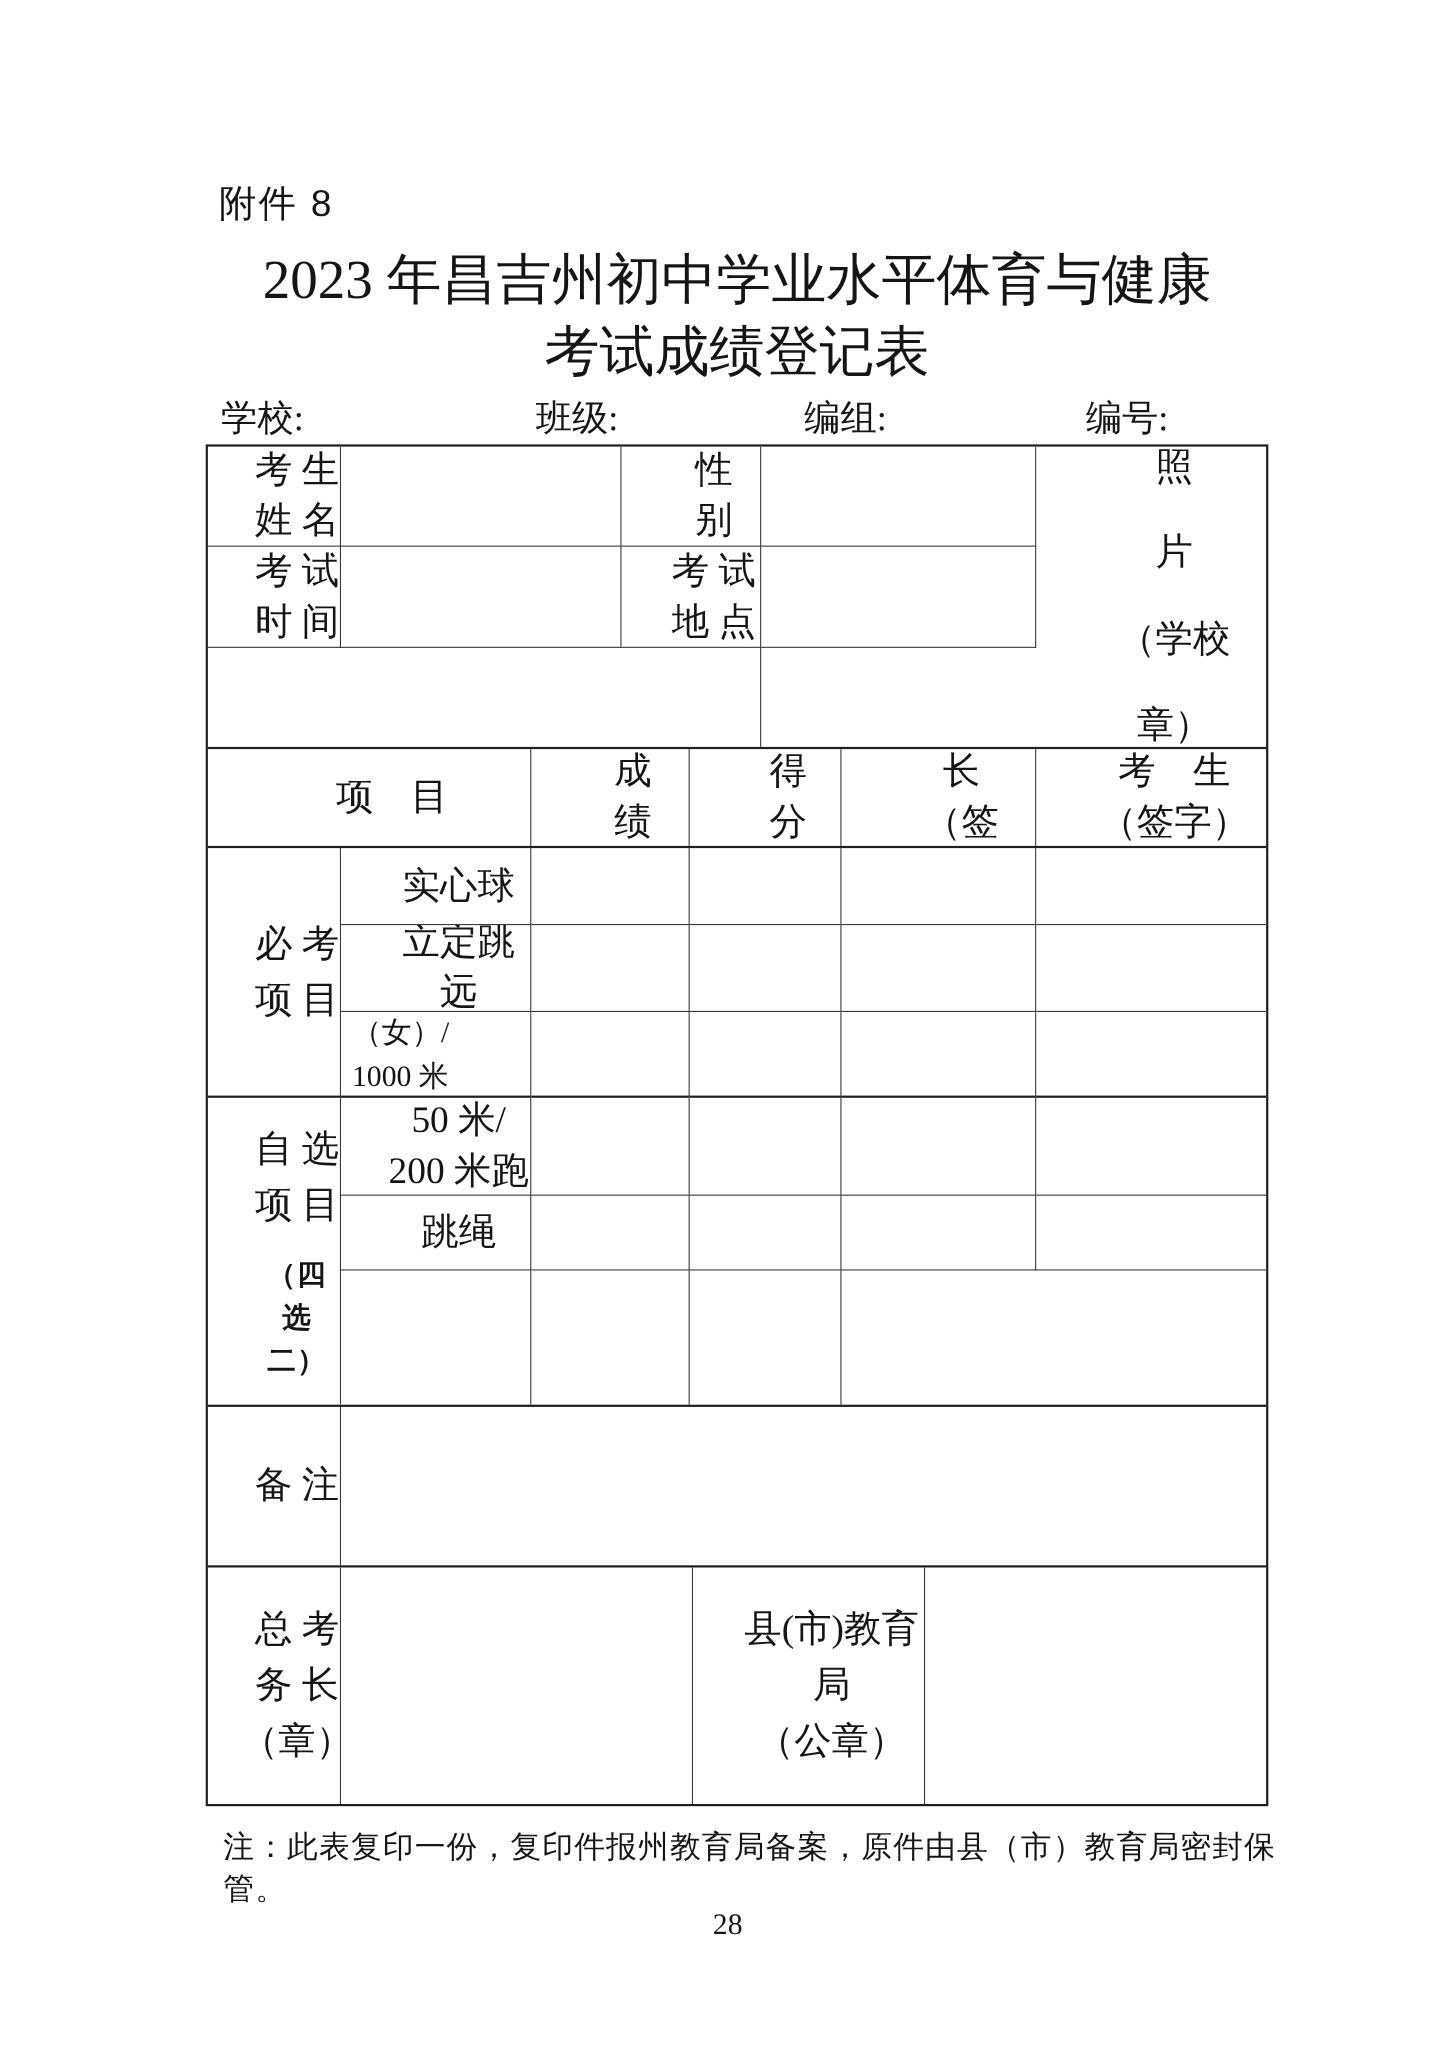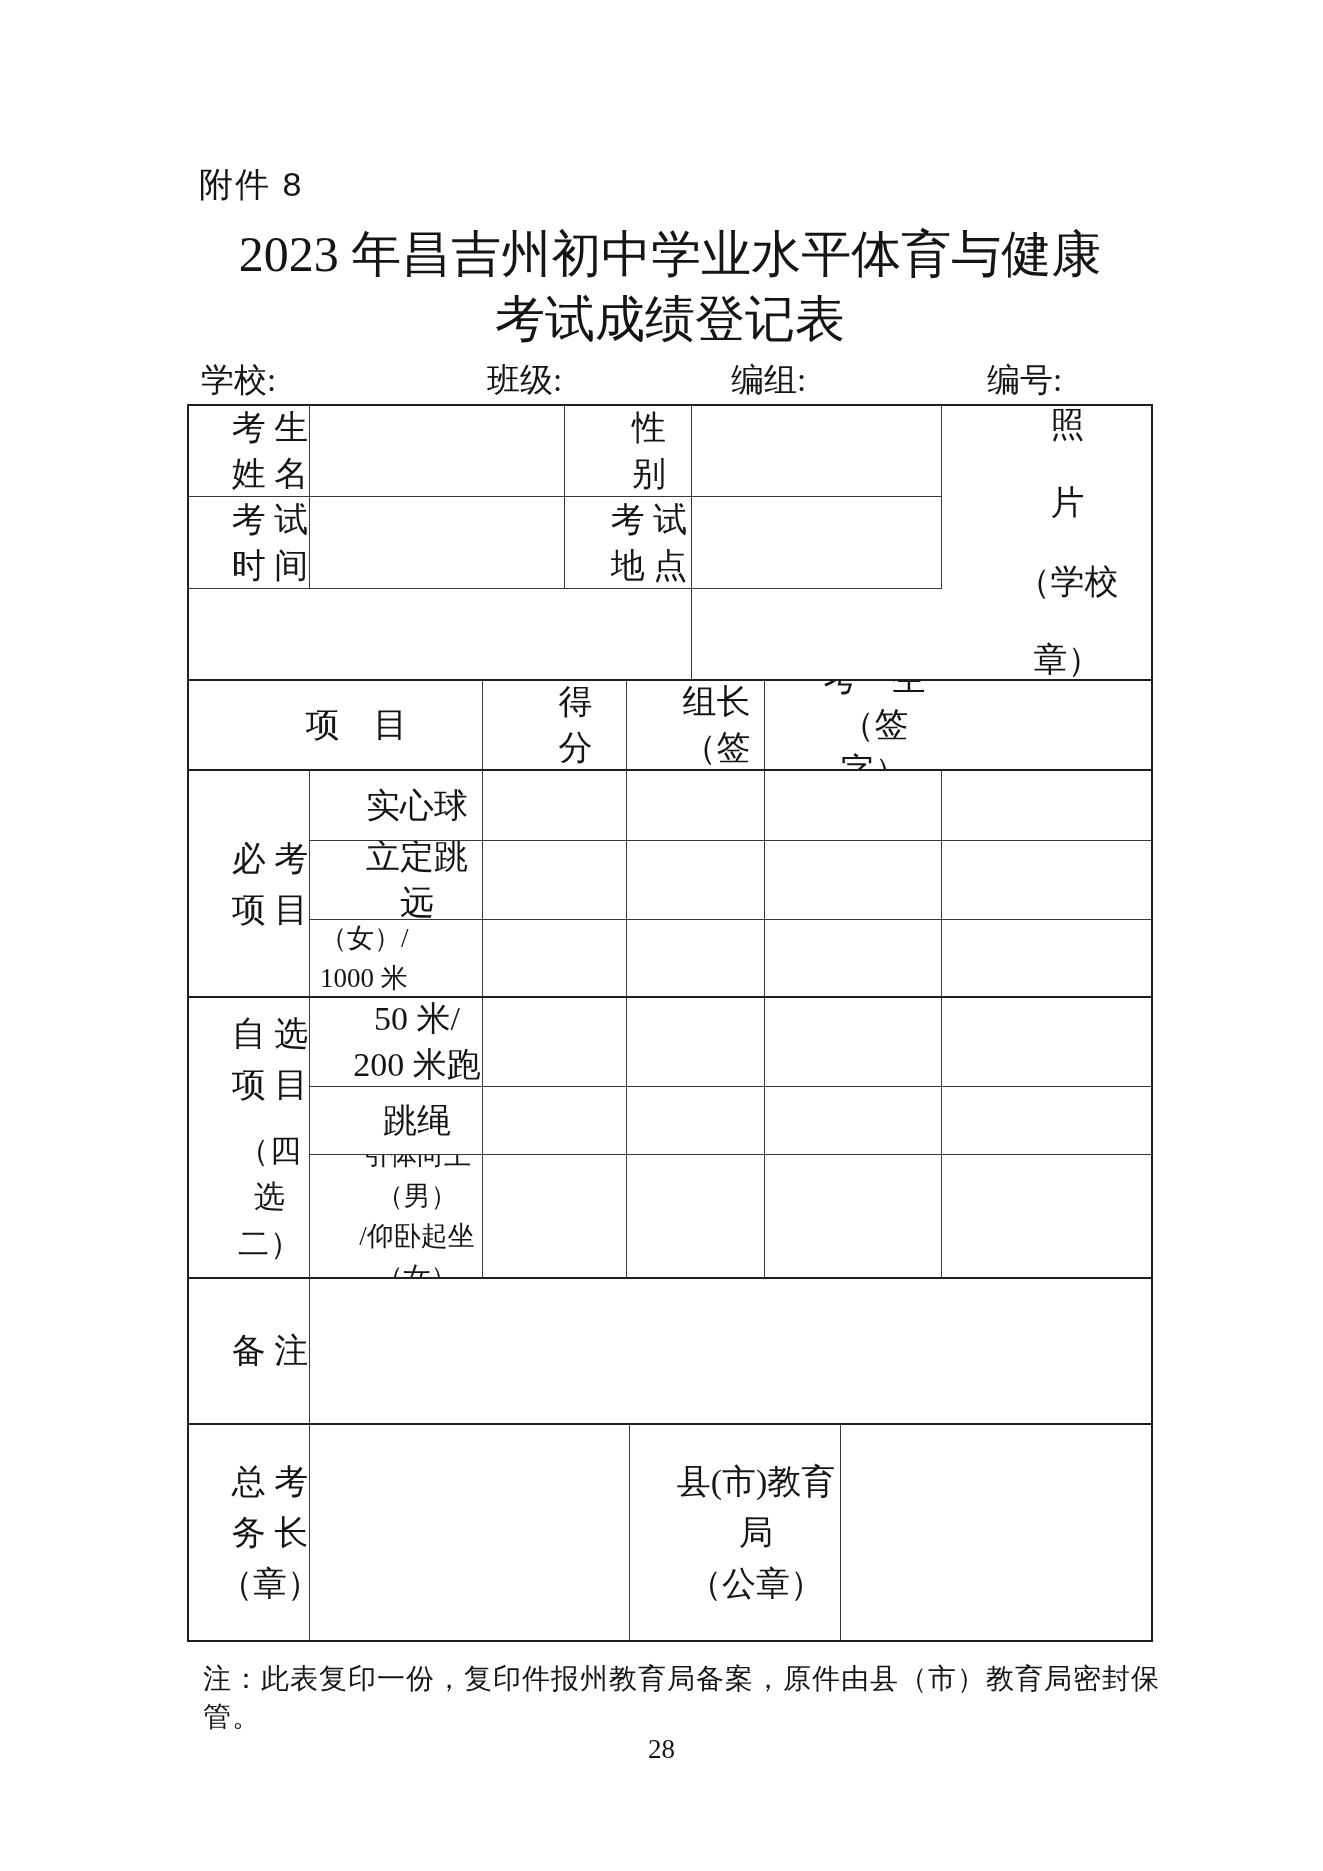--- a/index.html
+++ b/index.html
@@ -55,21 +55,21 @@
   .sec-head {
     grid-template-columns:294px 144px 138px 177px 1fr;
     grid-template-rows:88px;
     border-top:2px solid #1f1f1f;
     border-bottom:2px solid #1f1f1f;
   }
   .sec-head .cell { line-height:1.35; }
 
   .sec-score  { grid-template-columns:121px 173px 144px 138px 177px 1fr; grid-template-rows:70px 79px 78px 89px 68px 1fr; height:506px; }
   .group-cell { grid-row:span 3; line-height:1.5; flex-direction:column; }
-  .group-sub  { font-size:31px; margin-top:18px; letter-spacing:1px; }
+  .group-sub  { font-size:26px; margin-top:18px; letter-spacing:1px;font-weight:bold; }
   .small-item { font-size:27px; line-height:1.5; }
   .left-item  { justify-content:flex-start; text-align:left; padding-left:10px; }
 
   .sec-remark { grid-template-columns:121px 1fr; grid-template-rows:144px; border-top:2px solid #1f1f1f; }
   .sec-bottom { grid-template-columns:121px 320px 211px 1fr; grid-template-rows:215px; border-top:2px solid #1f1f1f; }
   .seal-label { line-height:1.5; }
 
   .note {
     position:absolute; left:203px; top:1660px; width:980px;
     font-size:28px; letter-spacing:1px;
@@ -116,20 +116,21 @@
       <div class="cell br bb"></div>
       <div class="cell ml br bb">考 试
 地 点</div>
       <div class="cell br bb"></div>
 
       <div class="cell br" style="grid-column:span 3;"></div>
     </div>
 
     <div class="sec sec-head">
       <div class="cell br">项　目</div>
+      <div class="cell br">成　绩</div>
       <div class="cell br">得　分</div>
       <div class="cell ml br">考务组长
 （签字）</div>
       <div class="cell ml">考　生
 （签字）</div>
     </div>
 
     <div class="sec sec-score">
 
       <div class="cell ml group-cell br bb2">必 考
@@ -166,23 +167,20 @@
       <div class="cell br bb"></div>
       <div class="cell br bb"></div>
       <div class="cell bb"></div>
 
       <div class="cell br bb">跳绳</div>
       <div class="cell br bb"></div>
       <div class="cell br bb"></div>
       <div class="cell br bb"></div>
       <div class="cell bb"></div>
 
-      <div class="cell ml small-item br">引体向上（男）
-/仰卧起坐
-（女）</div>
       <div class="cell br"></div>
       <div class="cell br"></div>
       <div class="cell br"></div>
       <div class="cell"></div>
     </div>
 
     <div class="sec sec-remark">
       <div class="cell br">备 注</div>
       <div class="cell"></div>
     </div>

